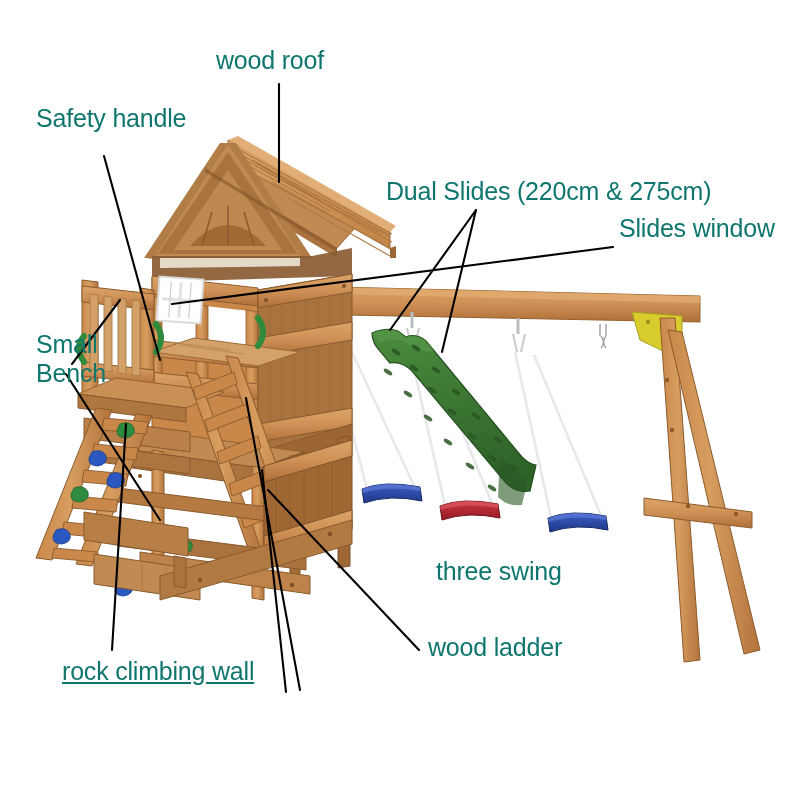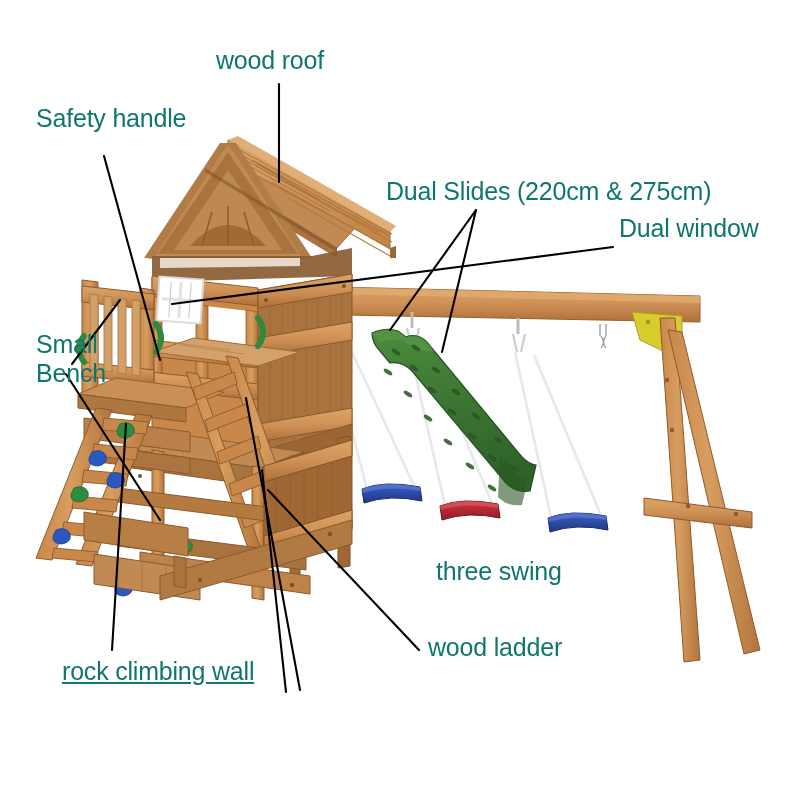--- a/index.html
+++ b/index.html
@@ -361,20 +361,20 @@
       <path d="M419,650 L268,490"></path>
       <path d="M112,650 L126,424"></path>
       <path d="M286,692 L262,470"></path>
       <path d="M300,690 L246,398"></path>
     </g>
   </svg>
 
   <div class="label" id="lbl-wood-roof">wood roof</div>
   <div class="label" id="lbl-safety-handle">Safety handle</div>
   <div class="label" id="lbl-dual-slides">Dual Slides (220cm &amp; 275cm)</div>
-  <div class="label" id="lbl-small-window">Dual window</div>
+  <div class="label" id="lbl-small-window">Slides window</div>
   <div class="label two-line" id="lbl-small-bench">Small
 Bench</div>
   <div class="label" id="lbl-wood-ladder">wood ladder</div>
   <div class="label" id="lbl-three-swing">three swing</div>
   <div class="label" id="lbl-rock-wall">rock climbing wall</div>
 
 </div>
 
 </body></html>

